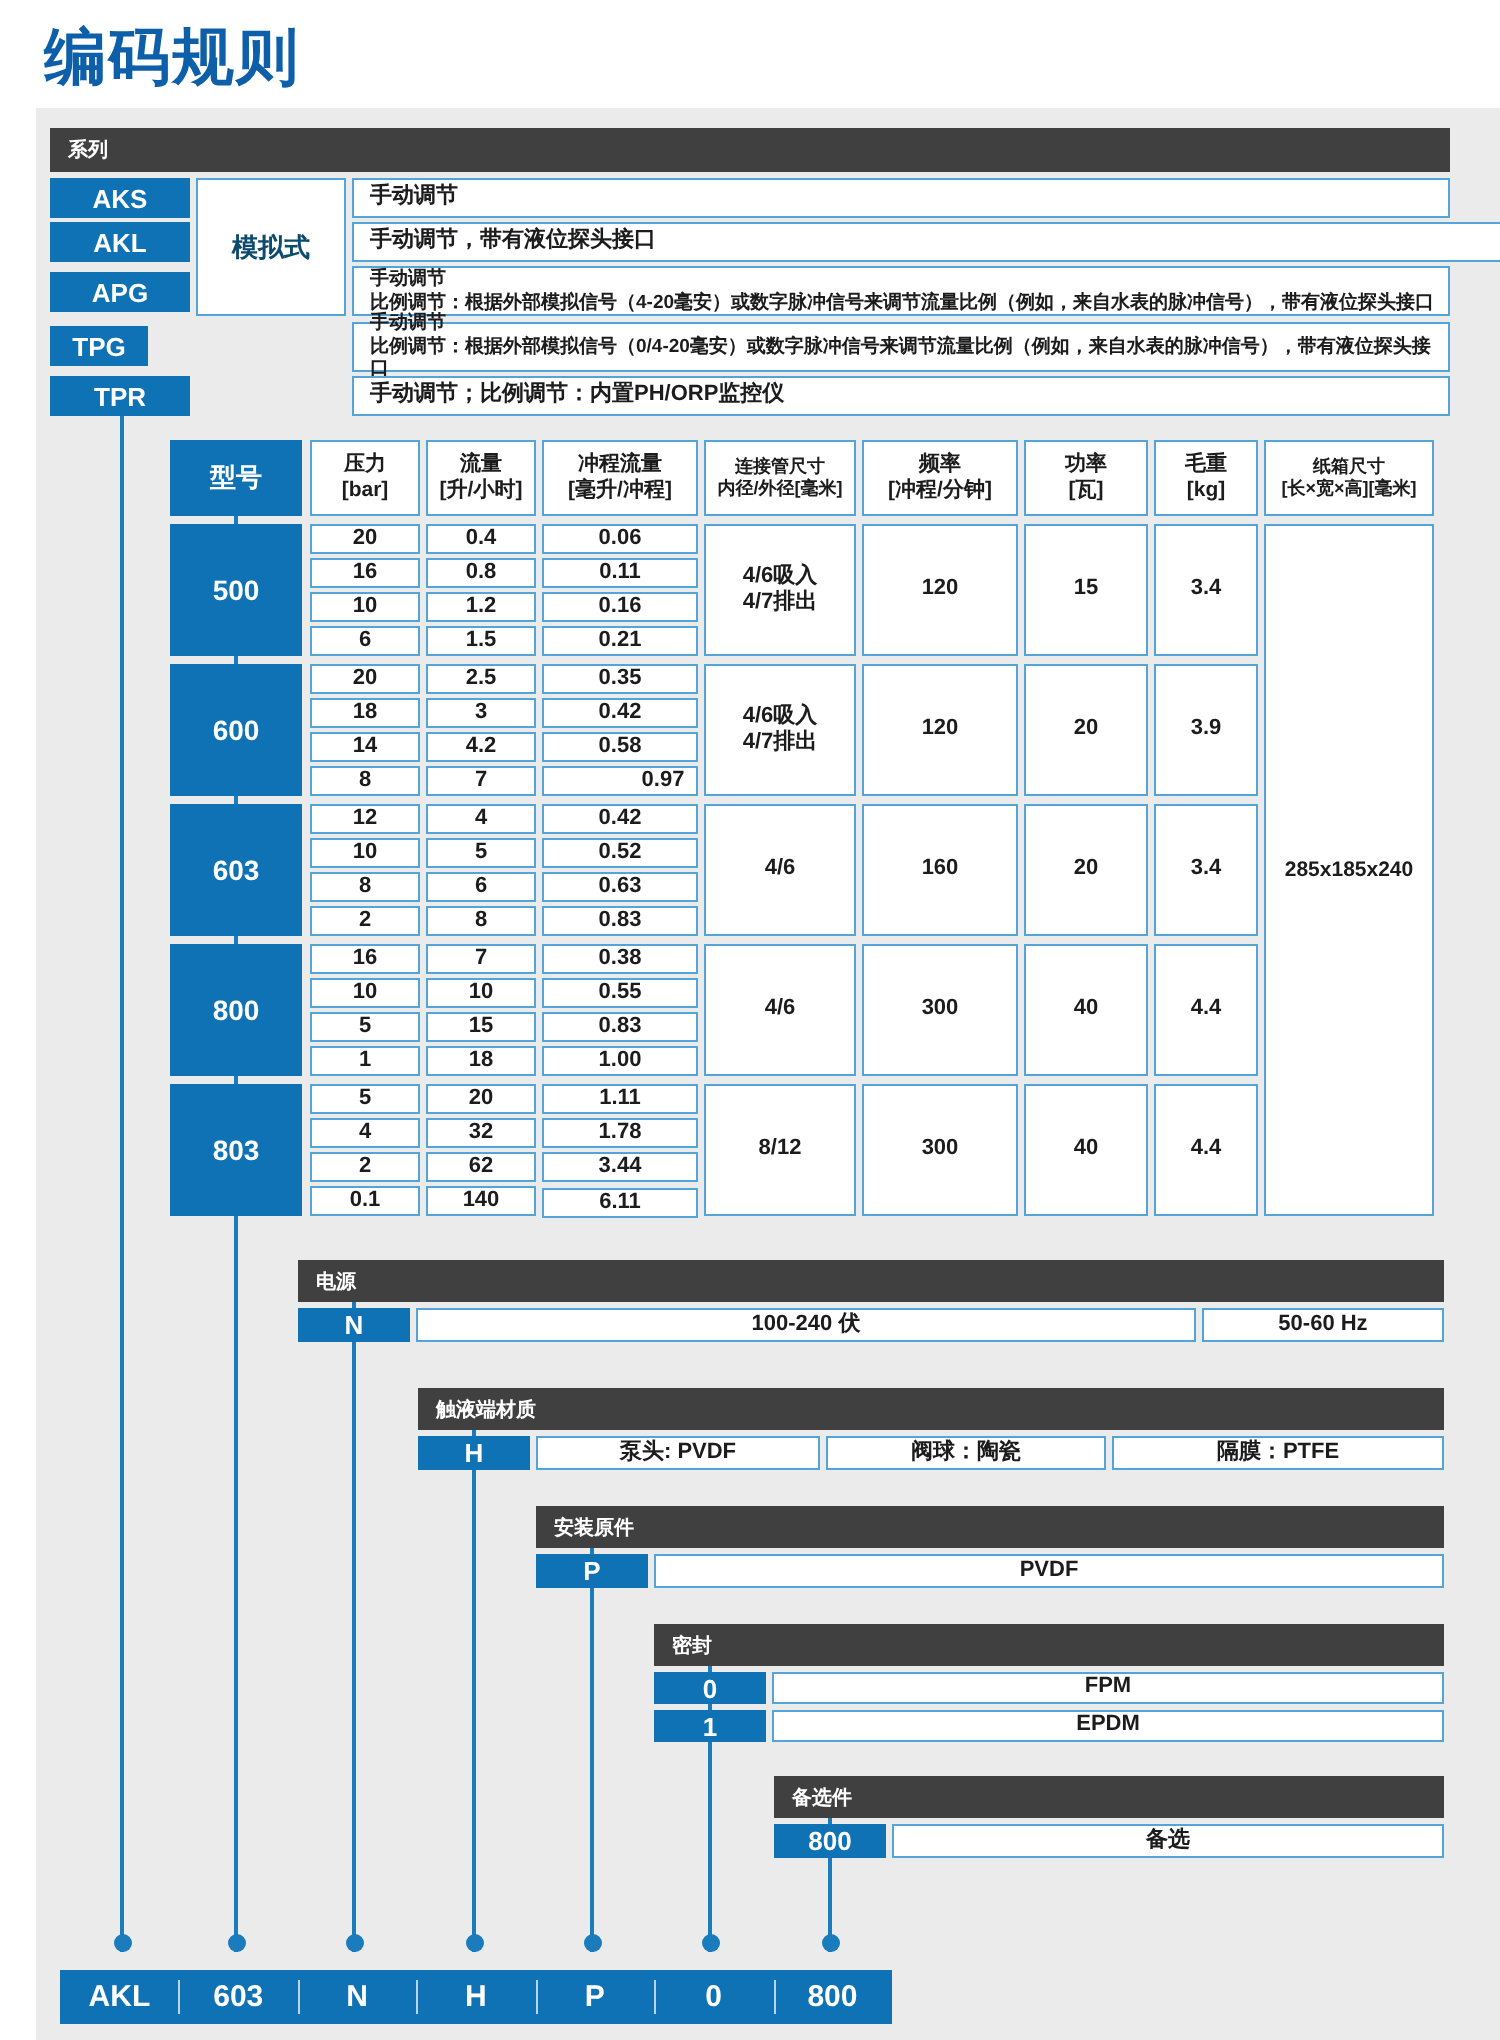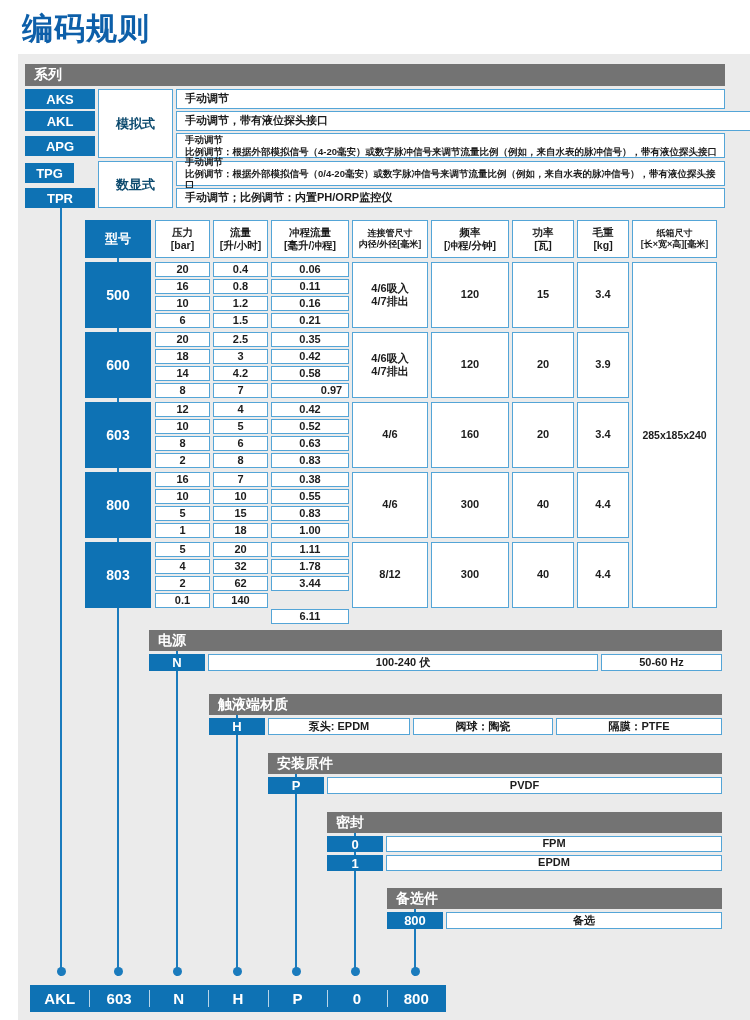--- a/index.html
+++ b/index.html
@@ -7,22 +7,22 @@
   .page {
     position:relative; width:750px; height:1020px; background:#ffffff;
     font-family:"Liberation Sans", sans-serif; overflow:hidden;
   }
   .panel { position:absolute; left:18px; top:54px; width:732px; height:966px; background:#ebebeb; }
   .title {
     position:absolute; left:22px; top:8px; font-size:31px; font-weight:800;
     color:#0d5fa9; letter-spacing:1px;
   }
   .hdr-bar {
-    position:absolute; background:#737373; color:#fff; font-weight:bold;
-    font-size:14px; display:flex; align-items:center; padding-left:9px;
+    position:absolute; background:#404040; color:#fff; font-weight:bold;
+    font-size:10px; display:flex; align-items:center; padding-left:9px;
   }
   .key {
     position:absolute; background:#0e72b4; color:#fff; font-weight:bold;
     font-size:13px; display:flex; align-items:center; justify-content:center;
     text-align:center; white-space:pre-line;
   }
   .box {
     position:absolute; background:#fff; border:1px solid #54a5d7; color:#1c1c1c;
     font-size:11px; font-weight:600; display:flex; align-items:center;
     justify-content:center; text-align:center; white-space:pre-line; line-height:1.2;
@@ -59,21 +59,20 @@
 
   <div class="hdr-bar" style="left:25px;top:64px;width:700px;height:22px;">系列</div>
 
   <div class="key" style="left:25px;top:89px;width:70px;height:20px;">AKS</div>
   <div class="key" style="left:25px;top:111px;width:70px;height:20px;">AKL</div>
   <div class="key" style="left:25px;top:136px;width:70px;height:20px;">APG</div>
   <div class="key" style="left:25px;top:163px;width:49px;height:20px;">TPG</div>
   <div class="key" style="left:25px;top:188px;width:70px;height:20px;">TPR</div>
 
   <div class="box grp" style="left:98px;top:89px;width:75px;height:69px;">模拟式</div>
-  <div class="box grp" style="left:98px;top:161px;width:75px;height:47px;">数显式</div>
 
   <div class="box left" style="left:176px;top:89px;width:549px;height:20px;">手动调节</div>
   <div class="box left" style="left:176px;top:111px;width:662px;height:20px;">手动调节，带有液位探头接口</div>
   <div class="box left small" style="left:176px;top:133px;width:549px;height:25px;">手动调节
 比例调节：根据外部模拟信号（4-20毫安）或数字脉冲信号来调节流量比例（例如，来自水表的脉冲信号），带有液位探头接口</div>
   <div class="box left small" style="left:176px;top:161px;width:549px;height:25px;">手动调节
 比例调节：根据外部模拟信号（0/4-20毫安）或数字脉冲信号来调节流量比例（例如，来自水表的脉冲信号），带有液位探头接口</div>
   <div class="box left" style="left:176px;top:188px;width:549px;height:20px;">手动调节；比例调节：内置PH/ORP监控仪</div>
 
   <div class="key" style="left:85px;top:220px;width:66px;height:38px;">型号</div>
@@ -182,37 +181,37 @@
     <div class="box c" style="left:70px;top:17px;width:55px;height:15px;">4</div>
     <div class="box c" style="left:70px;top:34px;width:55px;height:15px;">2</div>
     <div class="box c" style="left:70px;top:51px;width:55px;height:15px;">0.1</div>
     <div class="box c" style="left:128px;top:0;width:55px;height:15px;">20</div>
     <div class="box c" style="left:128px;top:17px;width:55px;height:15px;">32</div>
     <div class="box c" style="left:128px;top:34px;width:55px;height:15px;">62</div>
     <div class="box c" style="left:128px;top:51px;width:55px;height:15px;">140</div>
     <div class="box c" style="left:186px;top:0;width:78px;height:15px;">1.11</div>
     <div class="box c" style="left:186px;top:17px;width:78px;height:15px;">1.78</div>
     <div class="box c" style="left:186px;top:34px;width:78px;height:15px;">3.44</div>
-    <div class="box c" style="left:186px;top:67px;width:78px;height:15px;">6.11</div>
+    <div class="box c" style="left:186px;top:52px;width:78px;height:15px;">6.11</div>
     <div class="box c" style="left:267px;top:0;width:76px;height:66px;">8/12</div>
     <div class="box c" style="left:346px;top:0;width:78px;height:66px;">300</div>
     <div class="box c" style="left:427px;top:0;width:62px;height:66px;">40</div>
     <div class="box c" style="left:492px;top:0;width:52px;height:66px;">4.4</div>
   </div>
 
   <div class="box" style="left:632px;top:262px;width:85px;height:346px;font-size:10.5px;">285x185x240</div>
 
   <div class="hdr-bar" style="left:149px;top:630px;width:573px;height:21px;">电源</div>
   <div class="key" style="left:149px;top:654px;width:56px;height:17px;">N</div>
   <div class="box" style="left:208px;top:654px;width:390px;height:17px;">100-240 伏</div>
   <div class="box" style="left:601px;top:654px;width:121px;height:17px;">50-60 Hz</div>
 
   <div class="hdr-bar" style="left:209px;top:694px;width:513px;height:21px;">触液端材质</div>
   <div class="key" style="left:209px;top:718px;width:56px;height:17px;">H</div>
-  <div class="box" style="left:268px;top:718px;width:142px;height:17px;">泵头: EPDM</div>
+  <div class="box" style="left:268px;top:718px;width:142px;height:17px;">泵头: PVDF</div>
   <div class="box" style="left:413px;top:718px;width:140px;height:17px;">阀球：陶瓷</div>
   <div class="box" style="left:556px;top:718px;width:166px;height:17px;text-align:center;">隔膜：PTFE</div>
 
   <div class="hdr-bar" style="left:268px;top:753px;width:454px;height:21px;text-align:right;">安装原件</div>
   <div class="key" style="left:268px;top:777px;width:56px;height:17px;">P</div>
   <div class="box" style="left:327px;top:777px;width:395px;height:17px;">PVDF</div>
 
   <div class="hdr-bar" style="left:327px;top:812px;width:395px;height:21px;">密封</div>
   <div class="key" style="left:327px;top:836px;width:56px;height:16px;">0</div>
   <div class="box" style="left:386px;top:836px;width:336px;height:16px;">FPM</div>

